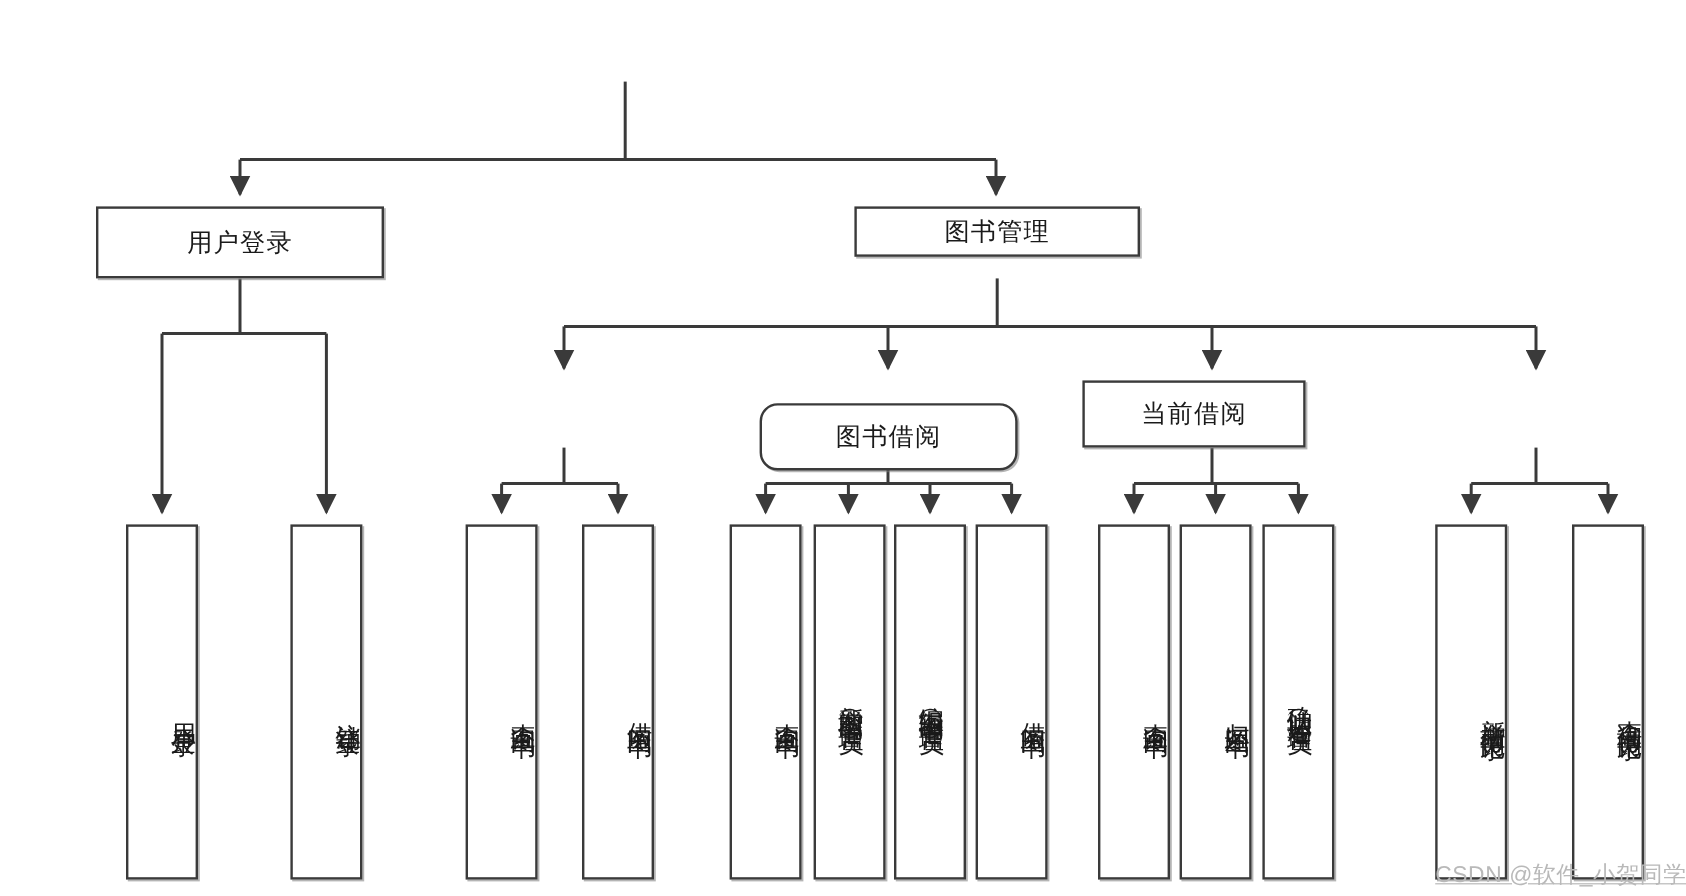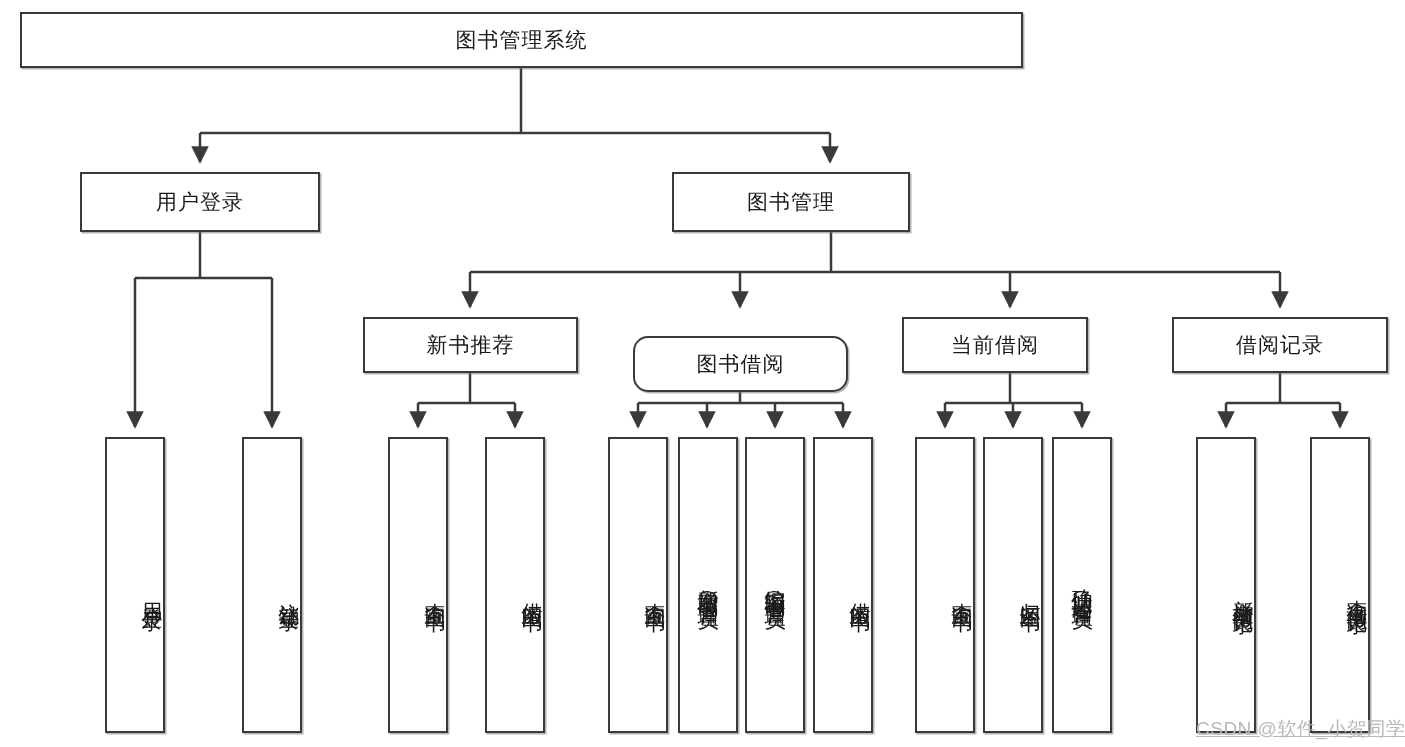--- a/index.html
+++ b/index.html
@@ -114,42 +114,33 @@
       <path d="M 1013 403 L 1013 427" marker-end="url(#arrow)"></path>
       <path d="M 1082 403 L 1082 427" marker-end="url(#arrow)"></path>
 
       <path d="M 1280 373 L 1280 403"></path>
       <path d="M 1226 403 L 1340 403"></path>
       <path d="M 1226 403 L 1226 427" marker-end="url(#arrow)"></path>
       <path d="M 1340 403 L 1340 427" marker-end="url(#arrow)"></path>
     </g>
   </svg>
 
-  <div class="node horiz" id="title-node" style="left: 20px; top: 12px; width: 1003px; height: 56px;">
-    <span class="node-label">图书管理系统</span>
-  </div>
 
   <div class="node horiz" id="l2-0" style="left: 80px; top: 172px; width: 240px; height: 60px;">
     <span class="node-label">用户登录</span>
   </div>
-  <div class="node horiz" id="l2-1" style="left: 672px; top: 172px; width: 238px; height: 60px; text-align: right;">
+  <div class="node horiz" id="l2-1" style="left: 712px; top: 172px; width: 238px; height: 42px; text-align: right;">
     <span class="node-label">图书管理</span>
   </div>
 
-  <div class="node horiz" id="l3-0" style="left: 363px; top: 317px; width: 215px; height: 56px;">
-    <span class="node-label">新书推荐</span>
-  </div>
   <div class="node horiz" id="l3-1" style="left: 633px; top: 336px; width: 215px; height: 56px; border-radius: 15px;">
     <span class="node-label">图书借阅</span>
   </div>
   <div class="node horiz" id="l3-2" style="left: 902px; top: 317px; width: 186px; height: 56px;">
     <span class="node-label">当前借阅</span>
-  </div>
-  <div class="node horiz" id="l3-3" style="left: 1172px; top: 317px; width: 216px; height: 56px;">
-    <span class="node-label">借阅记录</span>
   </div>
 
   <div class="node vert" id="lf-0" style="left: 105px; top: 437px; width: 60px; height: 296px;">
     <span class="node-label">用户登录</span>
   </div>
   <div class="node vert" id="lf-1" style="left: 242px; top: 437px; width: 60px; height: 296px;">
     <span class="node-label">注销登录</span>
   </div>
   <div class="node vert" id="lf-2" style="left: 388px; top: 437px; width: 60px; height: 296px;">
     <span class="node-label">查询图书</span>

